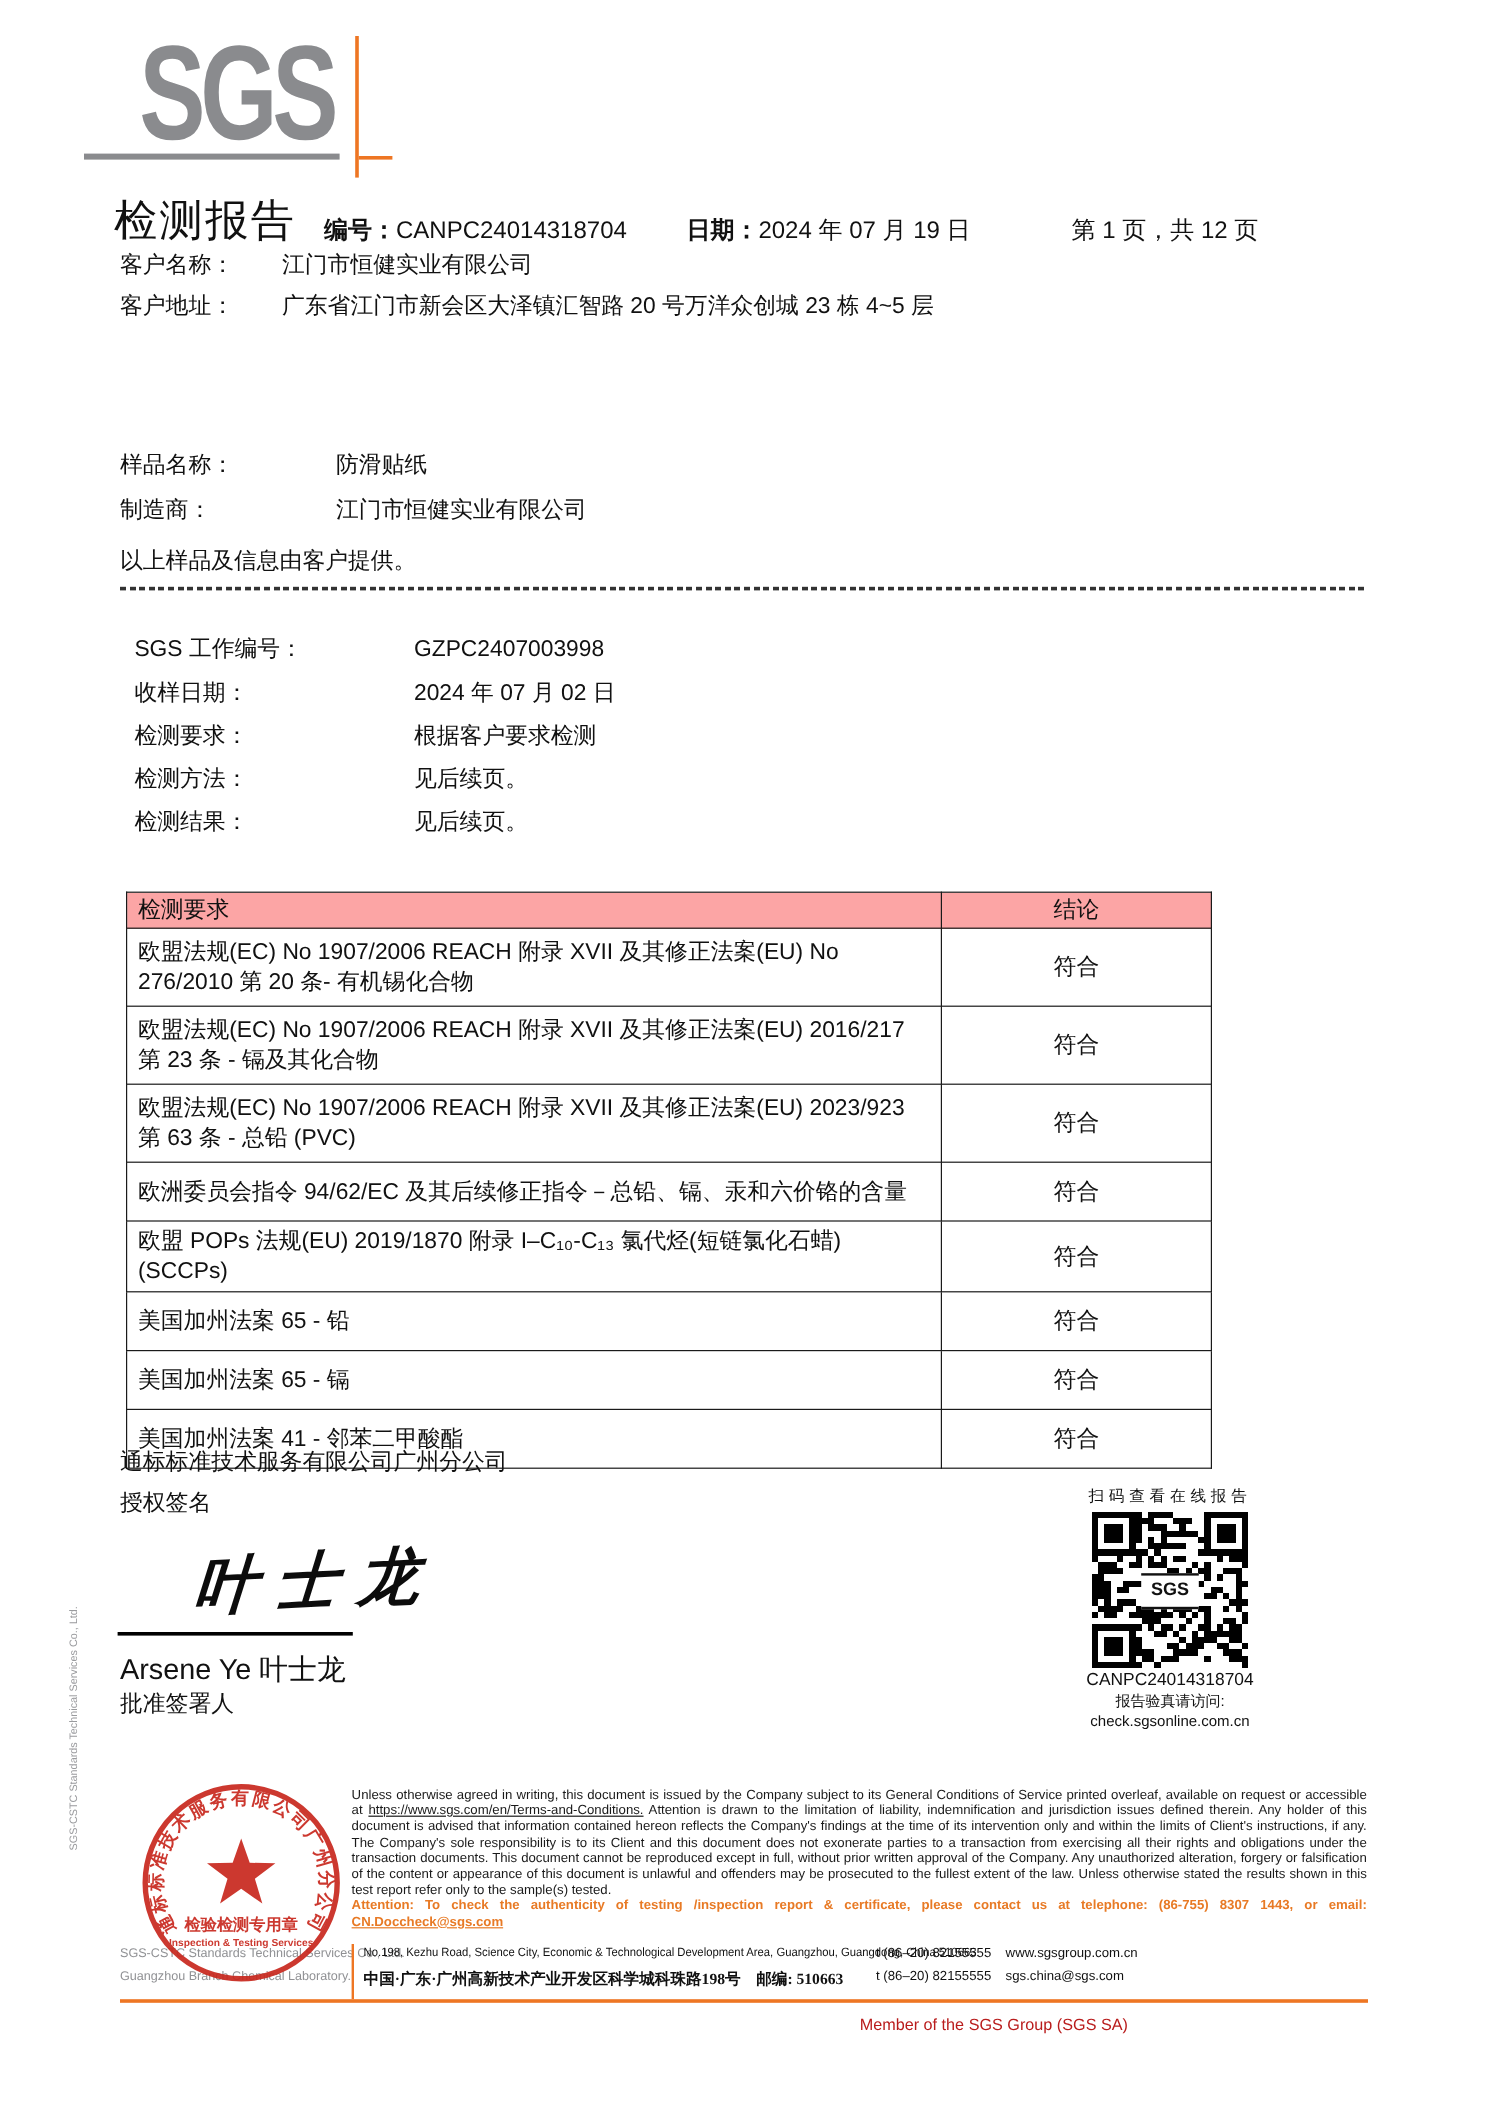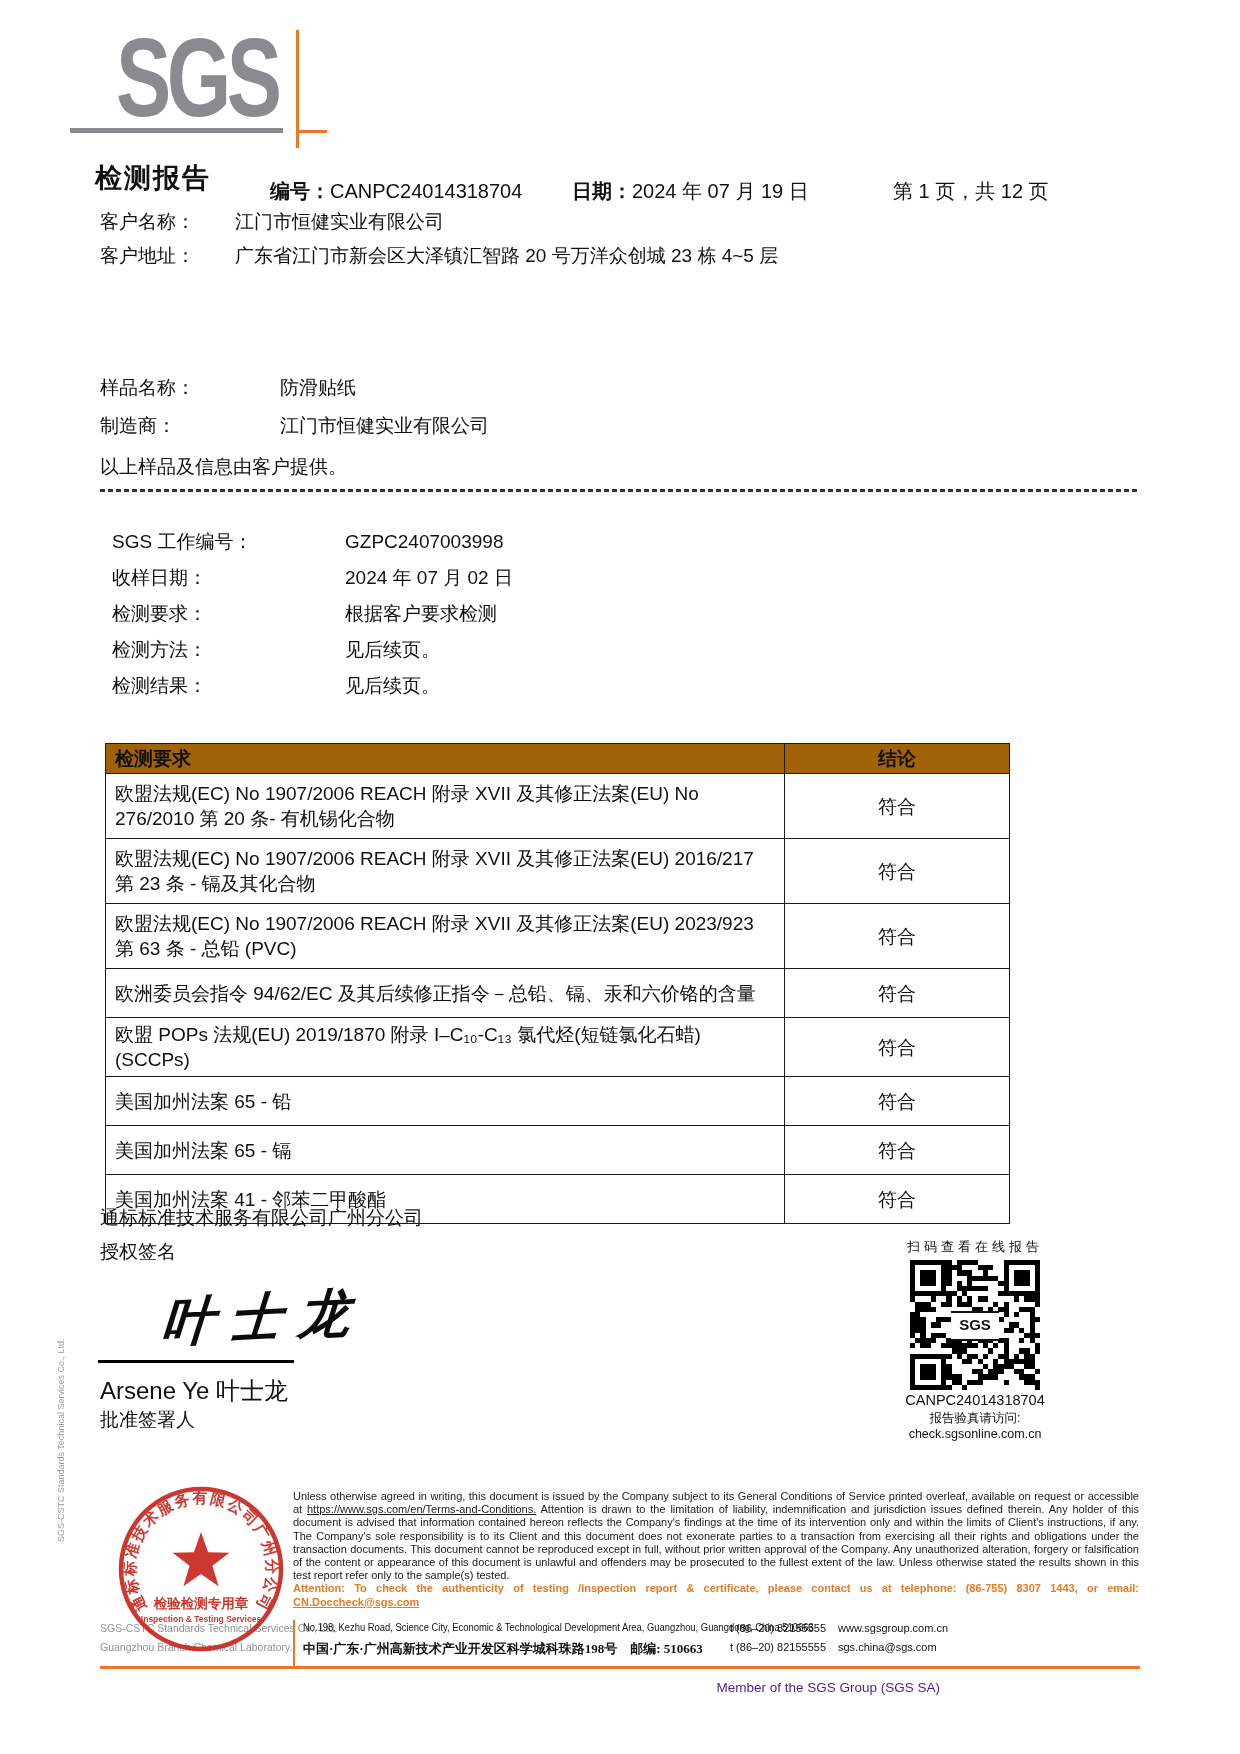--- a/index.html
+++ b/index.html
@@ -8,21 +8,21 @@
 
   
   .logo-text{position:absolute;left:116px;top:28px;font-size:112px;line-height:100px;
              font-weight:900;color:#8a8b8e;letter-spacing:-6px;
              transform:scaleX(.74);transform-origin:left top;}
   .logo-underline{position:absolute;left:70px;top:128px;width:213px;height:5px;background:#8a8b8e;}
   .logo-vline{position:absolute;left:296px;top:30px;width:3px;height:118px;background:#ee7623;}
   .logo-hline{position:absolute;left:299px;top:130px;width:28px;height:3px;background:#ee7623;}
 
   
-  .report-title{position:absolute;left:95px;top:160px;font-size:27px;font-weight:bold;letter-spacing:2px;}
+  .report-title{position:absolute;left:95px;top:160px;font-size:36px;font-weight:normal;letter-spacing:2px;}
   .hline{position:absolute;top:178px;font-size:20px;white-space:nowrap;}
   .hline b{font-weight:bold;}
   .no-line{left:270px;}
   .date-line{left:572px;}
   .page-line{left:893px;}
 
   
   .inforow{display:flex;font-size:19px;line-height:1;white-space:nowrap;}
   .inforow .lbl{flex:none;}
   .cust{position:absolute;left:100px;top:212px;}
@@ -35,21 +35,21 @@
   .dashes{position:absolute;left:100px;top:489px;width:1040px;height:3px;
           background:repeating-linear-gradient(90deg,#333 0 5px,transparent 5px 8px);}
   .job{position:absolute;left:112px;top:532px;}
   .job .inforow{margin-bottom:17px;}
   .job .lbl{width:233px;}
 
   
   table.results{position:absolute;left:105px;top:743px;width:905px;border-collapse:collapse;
                 font-size:19px;line-height:25px;}
   table.results th,table.results td{border:1.6px solid #1a1a1a;padding:4px 9px;}
-  table.results th{background:#a16207;font-weight:bold;text-align:left;height:22px;padding:2px 9px;}
+  table.results th{background:#fca5a5;font-weight:normal;text-align:left;height:22px;padding:2px 9px;}
   table.results th.ccl,table.results td.ccl{text-align:center;width:206px;}
   tr.h2 td{height:56px;}
   tr.h1 td{height:40px;}
 
   
   .issuer{position:absolute;left:100px;top:1205px;font-size:19px;}
   .auth-label{position:absolute;left:100px;top:1239px;font-size:19px;}
   .sig-script{position:absolute;left:162px;top:1283px;font-size:52px;color:#0c0c0c;
               font-family:"DejaVu Serif",serif;font-style:italic;font-weight:bold;
               letter-spacing:16px;transform:rotate(-3deg) skewX(-7deg);white-space:nowrap;}
@@ -84,21 +84,21 @@
   .addr-vline{position:absolute;left:293px;top:1620px;width:2px;height:46px;background:#ee7623;}
   .addr-en{position:absolute;left:303px;top:1622px;font-size:10px;white-space:nowrap;
            transform:scaleX(.94);transform-origin:left;}
   .addr-cn{position:absolute;left:303px;top:1640px;font-size:13px;font-weight:bold;white-space:nowrap;font-family:Liberation Serif, serif;}
   .tel1{position:absolute;left:730px;top:1622px;font-size:11px;white-space:nowrap;}
   .tel2{position:absolute;left:730px;top:1641px;font-size:11px;white-space:nowrap;}
   .web{position:absolute;left:838px;top:1622px;font-size:11px;white-space:nowrap;}
   .mail{position:absolute;left:838px;top:1641px;font-size:11px;white-space:nowrap;}
   .orange-rule{position:absolute;left:100px;top:1666px;width:1040px;height:3px;background:#ee7623;}
   .member{position:absolute;left:640px;top:1680px;width:300px;text-align:right;
-          font-size:13.5px;color:#4c1d95;}
+          font-size:13.5px;color:#b91c1c;}
 </style>
 </head>
 <body>
 
 <div id="page">
 
   <div class="logo-text">SGS</div>
   <div class="logo-underline"></div>
   <div class="logo-vline"></div>
   <div class="logo-hline"></div>

